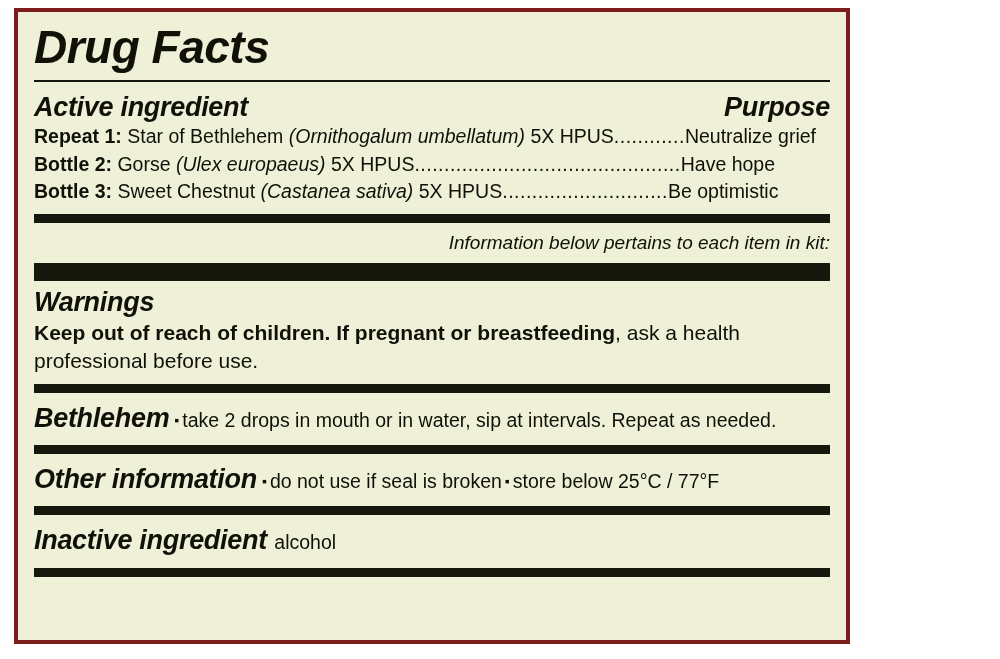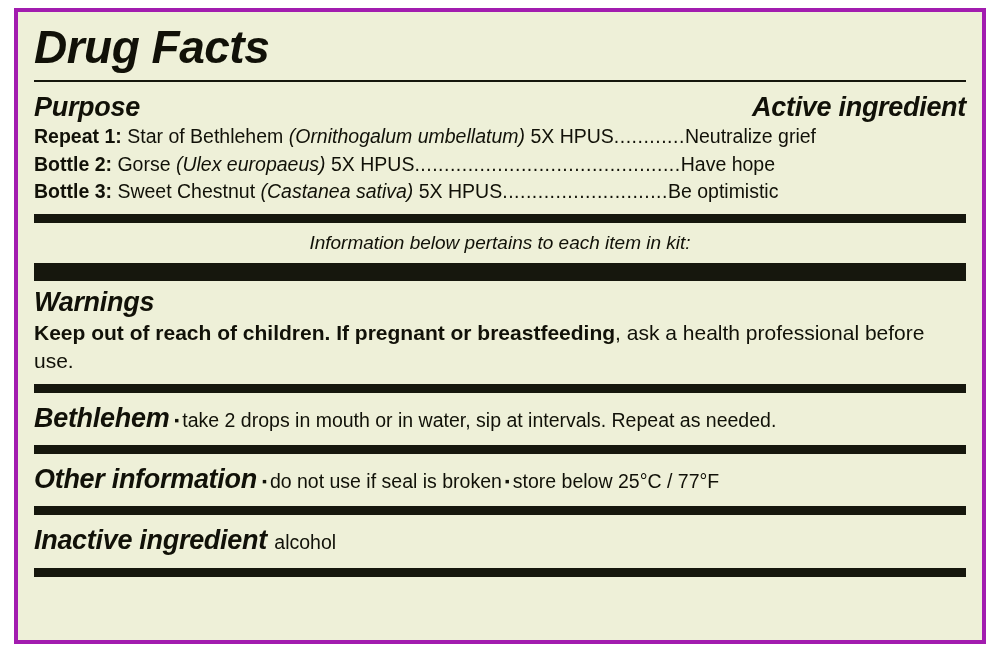--- a/index.html
+++ b/index.html
@@ -11,24 +11,24 @@
     width: 1000px;
     height: 659px;
     font-family: "Liberation Sans", sans-serif;
     color: #111108;
   }
 
   .label {
     position: absolute;
     left: 14px;
     top: 8px;
-    width: 972px;
+    width: 836px;
     height: 636px;
     background: #eef0d8;
-    border: 4px solid #a21caf;
+    border: 4px solid #7f1d1d;
     box-sizing: border-box;
     padding: 0 16px;
   }
 
   .title {
     font-size: 46px;
     font-weight: bold;
     font-style: italic;
     letter-spacing: -0.5px;
     line-height: 1.0;
@@ -62,21 +62,21 @@
     font-size: 19.5px;
     line-height: 1.42;
     white-space: nowrap;
     overflow: hidden;
   }
   .ing-line b { font-weight: bold; }
   .ing-line i { font-style: italic; }
   .dots { letter-spacing: 0.5px; }
 
   .kit-note {
-    text-align: center;
+    text-align: right;
     font-size: 19px;
     font-style: italic;
     padding: 9px 0 9px 0;
   }
 
   .blk-head {
     font-size: 27px;
     font-weight: bold;
     font-style: italic;
     letter-spacing: -0.3px;
@@ -113,22 +113,22 @@
 <body>
 
 <div class="label">
 
   <div class="title">Drug Facts</div>
 
   <div class="rule-thin"></div>
 
   <div class="section">
     <div class="head-row">
+      <span>Active ingredient</span>
       <span>Purpose</span>
-      <span>Active ingredient</span>
     </div>
 
     <div class="ing-line">
       <b>Repeat 1:</b>
       <span>Star of Bethlehem</span>
       <i>(Ornithogalum umbellatum)</i>
       <span>5X HPUS</span><span class="dots">............</span><span>Neutralize grief</span>
     </div>
 
     <div class="ing-line">

